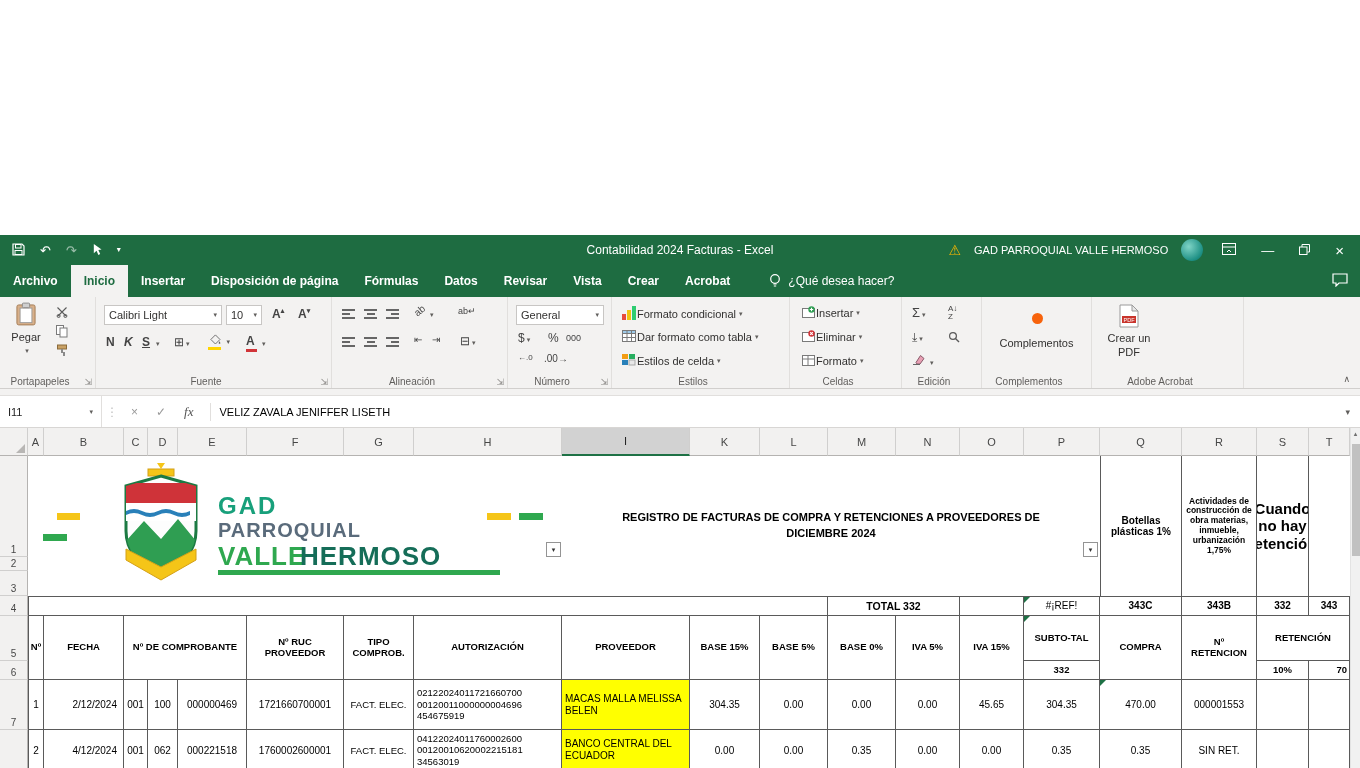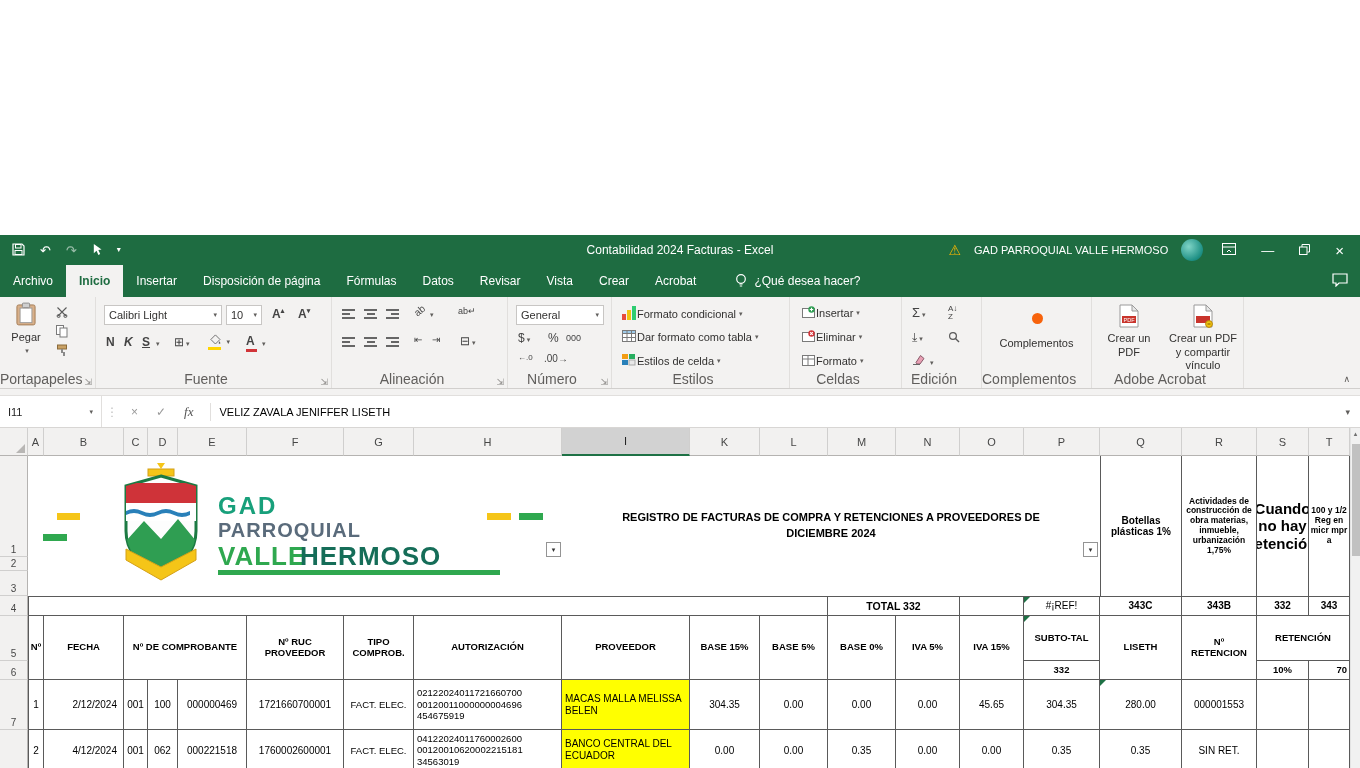--- a/index.html
+++ b/index.html
@@ -17,30 +17,30 @@
   .tright { position:absolute; right:0; top:0; height:30px; display:flex; align-items:center; gap:13px; padding-right:10px; }
   .warn { color:#ffb900; font-size:14px; line-height:1; }
   .acct { font-size:11px; }
   .avatar { width:22px; height:22px; border-radius:50%;
     background:radial-gradient(circle at 35% 35%, #7fd4c6, #1d8f84 70%, #126b62); display:inline-block; }
   .winbtn { font-size:13px; line-height:1; padding:0 6px; }
 
   
   .menubar { position:absolute; top:30px; left:0; right:0; height:32px; background:#1e6c41; color:#fff;
     display:flex; align-items:stretch; font-size:12px; }
-  .mtab { display:flex; align-items:center; padding:0 13px; white-space:nowrap; }
+  .mtab { display:flex; align-items:center; padding:0 13px; white-space:nowrap;font-weight:bold; }
   .mtab.active { background:#f3f2f1; color:#1e6c41; font-weight:700; }
   .tellme { display:flex; align-items:center; gap:7px; margin-left:26px; }
   .mright { margin-left:auto; display:flex; align-items:center; padding-right:12px; }
 
   
   .ribbon { position:absolute; top:62px; left:0; right:0; height:92px; background:#f3f2f1;
     border-bottom:1px solid #d1cfcd; display:flex; color:#323130; font-size:11px; }
   .rg { position:relative; height:100%; border-right:1px solid #e1dfdd; flex:none; }
-  .glabel { position:absolute; bottom:1px; left:0; right:15px; text-align:center; font-size:14px; color:#605e5c; }
+  .glabel { position:absolute; bottom:1px; left:0; right:15px; text-align:center; font-size:10px; color:#605e5c; }
   .launch { position:absolute; bottom:1px; right:3px; font-size:9px; color:#8a8886; }
   .abs { position:absolute; }
   .dd { font-size:7px; color:#605e5c; margin-left:2px; }
   .combo { background:#fff; border:1px solid #c8c6c4; height:20px; display:flex; align-items:center;
     justify-content:space-between; padding:0 4px; font-size:11px; }
   .sbtn { display:inline-flex; align-items:center; gap:1px; }
   .paste { width:40px; text-align:center; }
   .paste .lbl { display:block; margin-top:3px; }
   .li { display:inline-flex; flex-direction:column; gap:2px; width:13px; vertical-align:middle; }
   .li i { display:block; height:2px; background:#666; width:13px; }
@@ -405,32 +405,20 @@
         <span>
           <svg width="20" height="24" viewBox="0 0 20 24">
               <path d="M1 1 h12 l6 6 v16 h-18 z" fill="#fff" stroke="#9a9a9a"></path>
               <path d="M13 1 l6 6 h-6 z" fill="#e8e8e8" stroke="#9a9a9a"></path>
               <rect x="3" y="12" width="14" height="7" fill="#c9342c"></rect>
               <text x="10" y="17.5" font-size="5.5" fill="#fff" text-anchor="middle">PDF</text>
             </svg>
         </span><br>
         <span>Crear un PDF</span>
       </span>
-      <span class="abs bigicon-btn" style="left:74px;top:7px;width:74px;">
-        <span>
-          <svg width="20" height="24" viewBox="0 0 20 24">
-              <path d="M1 1 h12 l6 6 v16 h-18 z" fill="#fff" stroke="#9a9a9a"></path>
-              <path d="M13 1 l6 6 h-6 z" fill="#e8e8e8" stroke="#9a9a9a"></path>
-              <rect x="3" y="12" width="14" height="7" fill="#c9342c"></rect>
-              <circle cx="16" cy="20" r="3.4" fill="#f1c40f" stroke="#b8860b"></circle>
-              <path d="M14.5 20 h3" stroke="#7a5c00"></path>
-            </svg>
-        </span><br>
-        <span>Crear un PDF y compartir vínculo</span>
-      </span>
       <span class="glabel">Adobe Acrobat</span>
     </div>
 
     <div class="rg" style="flex:1;border-right:none;">
       <span class="collapse">∧</span>
     </div>
   </div>
 
   <div class="fbar">
     <div class="namebox">
@@ -508,21 +496,20 @@
         <span class="logo-txt" style="left:190px;top:87px;font-size:26px;color:#2fa84f;">VALLE</span>
         <span class="logo-txt" style="left:272px;top:87px;font-size:26px;color:#156d58;">HERMOSO</span>
         <span class="underbar" style="left:190px;top:114px;width:282px;"></span>
       </div>
 
       <div class="fc" style="grid-area:2/10/5/17;display:flex;align-items:center;justify-content:center;text-align:center;font-weight:bold;font-size:11px;padding:0 55px;line-height:1.45;">REGISTRO DE FACTURAS DE COMPRA Y RETENCIONES A PROVEEDORES DE DICIEMBRE 2024</div>
 
       <div class="c nb bl hd" style="grid-area:2/17/5/18;padding:2px;font-size:10px;">Botellas plásticas 1%</div>
       <div class="c nb hd" style="grid-area:2/18/5/19;padding:2px;font-size:8.5px;">Actividades de construcción de obra materias, inmueble, urbanización 1,75%</div>
       <div class="c nb hd" style="grid-area:2/19/5/20;padding:2px;font-size:15px;">Cuando no hay retención</div>
-      <div class="c nb hd" style="grid-area:2/20/5/21;padding:1px;font-size:8.5px;">100 y 1/2 Reg en micr mpr a</div>
 
       <div class="c bl bt" style="grid-area:5/2/6/13;"></div>
       <div class="c bt hd" style="grid-area:5/13/6/15;font-size:10.5px;">TOTAL 332</div>
       <div class="c bt" style="grid-area:5/15/6/16;"></div>
       <div class="c bt" style="grid-area:5/16/6/17;">
           <i class="err"></i>
           <span>#¡REF!</span>
         </div>
       <div class="c bt hd" style="grid-area:5/17/6/18;font-size:10px;">343C</div>
       <div class="c bt hd" style="grid-area:5/18/6/19;font-size:10px;">343B</div>
@@ -539,21 +526,21 @@
       <div class="c hd" style="grid-area:6/11/8/12;">BASE 15%</div>
       <div class="c hd" style="grid-area:6/12/8/13;">BASE 5%</div>
       <div class="c hd" style="grid-area:6/13/8/14;">BASE 0%</div>
       <div class="c hd" style="grid-area:6/14/8/15;">IVA 5%</div>
       <div class="c hd" style="grid-area:6/15/8/16;">IVA 15%</div>
       <div class="c hd" style="grid-area:6/16/7/17;">
           <i class="err"></i>
           <span>SUBTO-TAL</span>
         </div>
       <div class="c hd" style="grid-area:7/16/8/17;">332</div>
-      <div class="c hd" style="grid-area:6/17/8/18;">LISETH</div>
+      <div class="c hd" style="grid-area:6/17/8/18;">COMPRA</div>
       <div class="c hd" style="grid-area:6/18/8/19;padding:0 10px;">Nº RETENCION</div>
       <div class="c hd" style="grid-area:6/19/7/21;">RETENCIÓN</div>
       <div class="c hd" style="grid-area:7/19/8/20;">10%</div>
       <div class="c hd right" style="grid-area:7/20/8/21;padding-right:2px;">70</div>
 
       <div class="c bl" style="grid-area:8/2/9/3;">1</div>
       <div class="c right" style="grid-area:8/3/9/4;">2/12/2024</div>
       <div class="c" style="grid-area:8/4/9/5;">001</div>
       <div class="c" style="grid-area:8/5/9/6;">100</div>
       <div class="c" style="grid-area:8/6/9/7;">000000469</div>
@@ -564,21 +551,21 @@
 454675919</div>
       <div class="c left yellowbg" style="grid-area:8/10/9/11;">MACAS MALLA MELISSA BELEN</div>
       <div class="c" style="grid-area:8/11/9/12;">304.35</div>
       <div class="c" style="grid-area:8/12/9/13;">0.00</div>
       <div class="c" style="grid-area:8/13/9/14;">0.00</div>
       <div class="c" style="grid-area:8/14/9/15;">0.00</div>
       <div class="c" style="grid-area:8/15/9/16;">45.65</div>
       <div class="c" style="grid-area:8/16/9/17;">304.35</div>
       <div class="c" style="grid-area:8/17/9/18;">
           <i class="err"></i>
-          <span>280.00</span>
+          <span>470.00</span>
         </div>
       <div class="c" style="grid-area:8/18/9/19;">000001553</div>
       <div class="c" style="grid-area:8/19/9/20;"></div>
       <div class="c" style="grid-area:8/20/9/21;"></div>
 
       <div class="c bl" style="grid-area:9/2/10/3;align-items:flex-start;padding-top:15px;">2</div>
       <div class="c right" style="grid-area:9/3/10/4;align-items:flex-start;padding-top:15px;">4/12/2024</div>
       <div class="c" style="grid-area:9/4/10/5;align-items:flex-start;padding-top:15px;">001</div>
       <div class="c" style="grid-area:9/5/10/6;align-items:flex-start;padding-top:15px;">062</div>
       <div class="c" style="grid-area:9/6/10/7;align-items:flex-start;padding-top:15px;">000221518</div>

